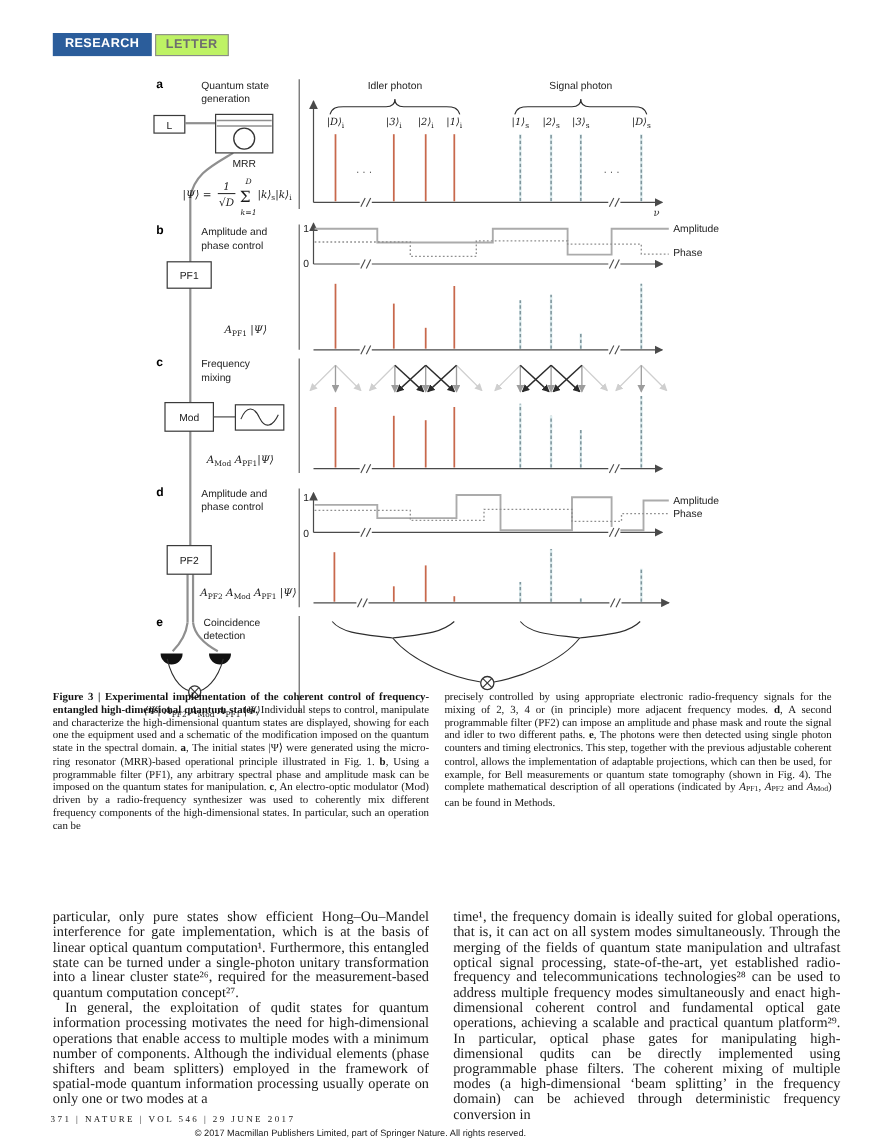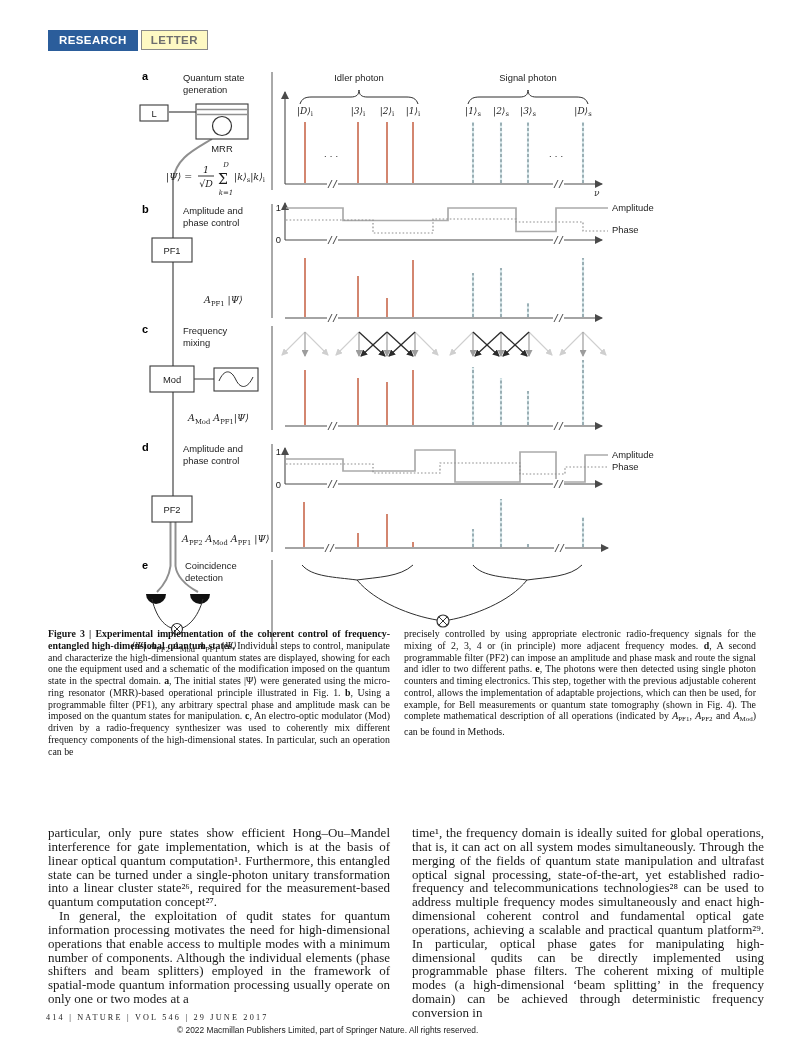--- a/index.html
+++ b/index.html
@@ -1,21 +1,21 @@
 <!DOCTYPE html>
 <html><head>
 <meta charset="utf-8">
 <style>
   html,body{margin:0;padding:0}
   body{width:793px;height:1042px;background:#fff;position:relative;overflow:hidden;
        font-family:"Liberation Serif",serif;-webkit-font-smoothing:antialiased}
-  .badge{position:absolute;top:30px;left:48px;display:flex;align-items:flex-start;
+  .badge{position:absolute;top:30px;left:48px;display:flex;align-items:flex-end;
          font-family:"Liberation Sans",sans-serif;font-weight:bold;font-size:11.5px}
   .badge .research{background:#2b5d9b;color:#fff;padding:4px 11px 5px;letter-spacing:.4px}
-  .badge .letterbox{background:#fef9c3;color:#6e6e6e;border:1.5px solid #8a8a8a;
+  .badge .letterbox{background:#bef264;color:#6e6e6e;border:1.5px solid #8a8a8a;
                     padding:2.5px 9px 3.5px;margin-left:3px;letter-spacing:.4px}
   #fig-svg{position:absolute;top:0;left:0}
   .flabel{font-family:"Liberation Sans",sans-serif;font-size:9.4px;fill:#222}
   .fletter{font-family:"Liberation Sans",sans-serif;font-size:11px;font-weight:bold;fill:#000}
   .feq{font-family:"DejaVu Serif",serif;font-style:italic;font-size:9.5px;fill:#1a1a1a}
   .fsm{font-family:"DejaVu Serif",serif;font-style:italic;font-size:7px;fill:#1a1a1a}
   .fsub{font-size:6.8px;font-style:normal}
   .fstate{font-family:"DejaVu Serif",serif;font-style:italic;font-size:9px;fill:#1a1a1a}
   .sigma{font-family:"DejaVu Serif",serif;font-size:14px;fill:#1a1a1a}
   .nu{font-family:"DejaVu Serif",serif;font-style:italic;font-size:9px;fill:#333}
@@ -338,14 +338,14 @@
 <div class="cap" id="cap-right"><span>precisely controlled by using appropriate electronic radio-frequency signals for the mixing of 2, 3, 4 or (in principle) more adjacent frequency modes. </span><span class="b">d</span><span>, A second programmable filter (PF2) can impose an amplitude and phase mask and route the signal and idler to two different paths. </span><span class="b">e</span><span>, The photons were then detected using single photon counters and timing electronics. This step, together with the previous adjustable coherent control, allows the implementation of adaptable projections, which can then be used, for example, for Bell measurements or quantum state tomography (shown in Fig. 4). The complete mathematical description of all operations (indicated by </span><span class="i">A</span><span class="sub">PF1</span><span>, </span><span class="i">A</span><span class="sub">PF2</span><span> and </span><span class="i">A</span><span class="sub">Mod</span><span>) can be found in Methods.</span></div>
 
 <div class="bodycol" id="body-left">
   <p>particular, only pure states show efficient Hong–Ou–Mandel interference for gate implementation, which is at the basis of linear optical quantum computation¹. Furthermore, this entangled state can be turned under a single-photon unitary transformation into a linear cluster state²⁶, required for the measurement-based quantum computation concept²⁷.</p>
   <p class="indent">In general, the exploitation of qudit states for quantum information processing motivates the need for high-dimensional operations that enable access to multiple modes with a minimum number of components. Although the individual elements (phase shifters and beam splitters) employed in the framework of spatial-mode quantum information processing usually operate on only one or two modes at a</p>
 </div>
 <div class="bodycol" id="body-right">
   <p>time¹, the frequency domain is ideally suited for global operations, that is, it can act on all system modes simultaneously. Through the merging of the fields of quantum state manipulation and ultrafast optical signal processing, state-of-the-art, yet established radio-frequency and telecommunications technologies²⁸ can be used to address multiple frequency modes simultaneously and enact high-dimensional coherent control and fundamental optical gate operations, achieving a scalable and practical quantum platform²⁹. In particular, optical phase gates for manipulating high-dimensional qudits can be directly implemented using programmable phase filters. The coherent mixing of multiple modes (a high-dimensional ‘beam splitting’ in the frequency domain) can be achieved through deterministic frequency conversion in</p>
 </div>
 
-<div class="footer-info">414 | NATURE | VOL 546 | 29 JUNE 2017</div>
-<div class="footer-copy">© 2022 Macmillan Publishers Limited, part of Springer Nature. All rights reserved.</div>
+<div class="footer-info">371 | NATURE | VOL 546 | 29 JUNE 2017</div>
+<div class="footer-copy">© 2017 Macmillan Publishers Limited, part of Springer Nature. All rights reserved.</div>
 
 </body></html>

